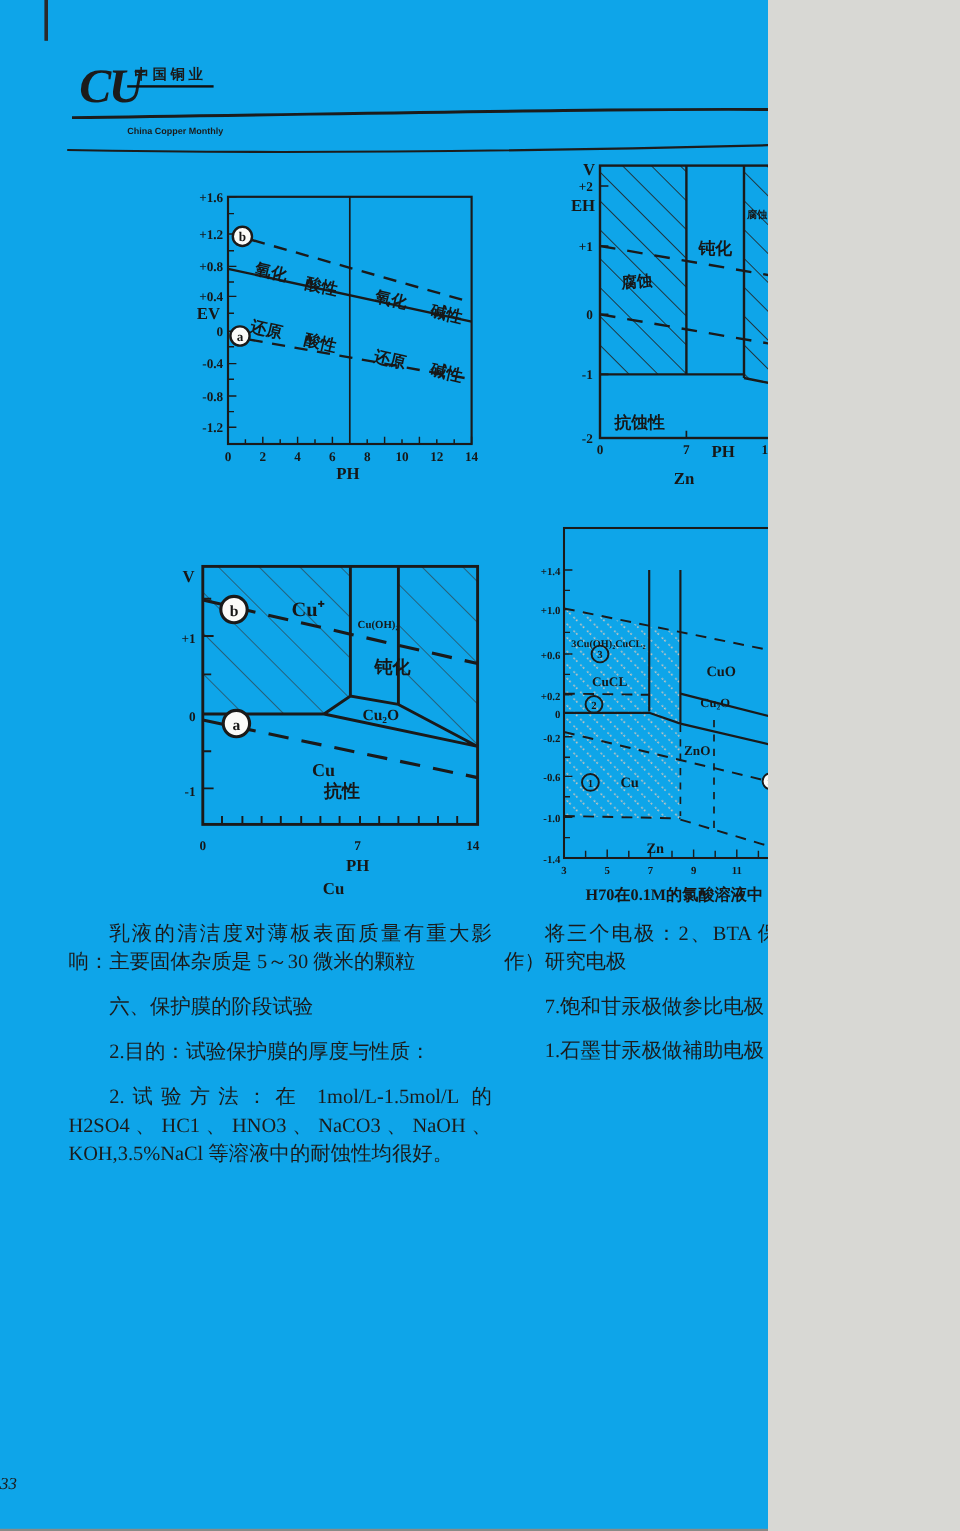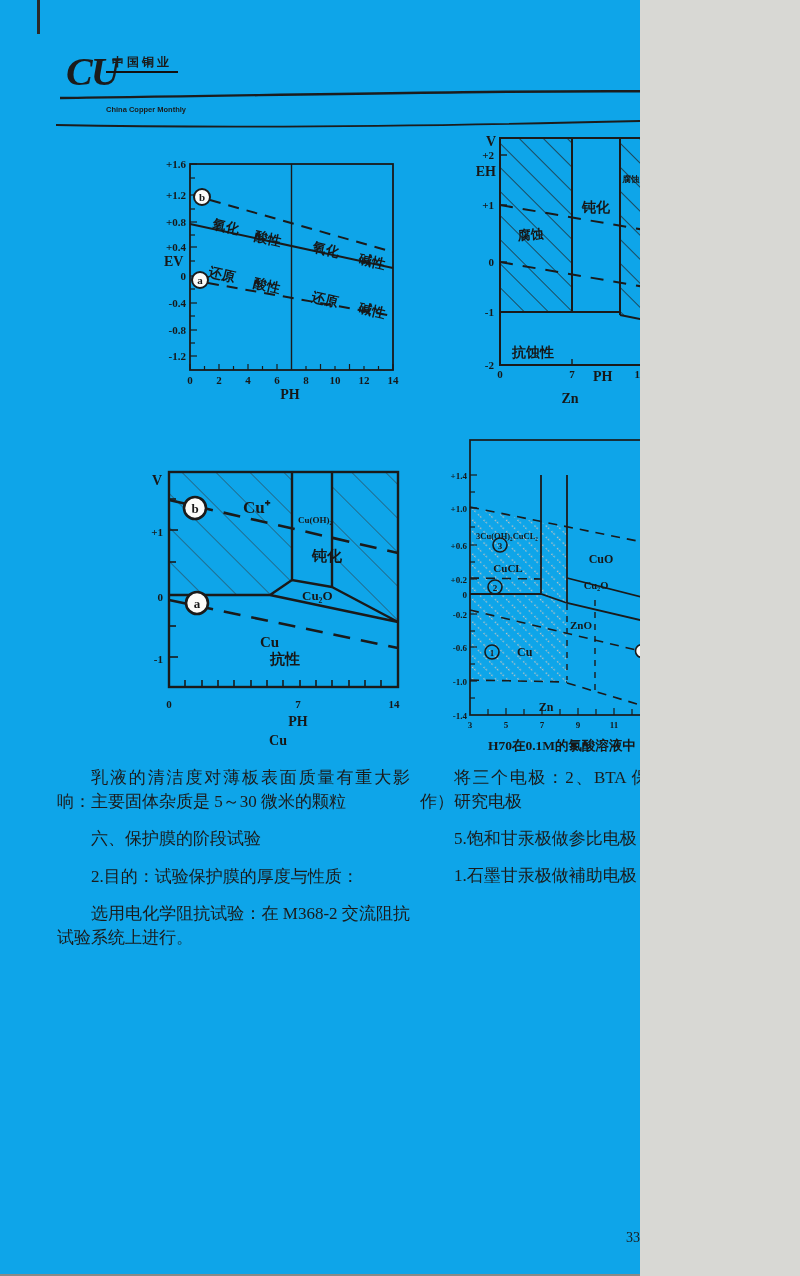--- a/index.html
+++ b/index.html
@@ -13,21 +13,21 @@
   .logo-en{left:106px;top:74px;font-weight:700;font-size:7.5px;font-family:"Liberation Sans",sans-serif;margin-top:31px;}
   .date{left:664px;top:57px;font-size:15px;transform:rotate(-2.5deg);}
   .scanline-left{left:37px;top:0;width:3px;height:34px;background:#2a2a2a;}
   .scanline-bottom{left:0;right:0;bottom:0;height:2px;background:#8a8a86;}
   
   .col{position:absolute;font-size:17px;line-height:24px;text-align:justify;}
   .col-left{left:57px;top:766px;width:353px;}
   .col-right{left:420px;top:766px;width:377px;}
   .col p{margin:0 0 13px;text-indent:2em;}
   .col p.hd{font-weight:400;margin:8px 0 14px;}
-  .pageno{left:0;right:0;top:1230px;text-align:right;font-size:14px;}
+  .pageno{left:0;right:0;top:1230px;text-align:left;font-size:14px;font-style:italic;}
   
   svg text{fill:#171717;}
   .tick{font-size:11px;font-weight:700;}
   .tick-s{font-size:9px;font-weight:700;}
   .axlab{font-size:14px;font-weight:700;}
   .cjk{font-weight:700;}
   .mk{font-weight:700;}
 </style>
 </head>
 <body>
@@ -322,23 +322,23 @@
       <circle cx="202" cy="219" r="6.5" fill="#fbfbf9" stroke="#1a1a1a" stroke-width="1.6"></circle>
       <text x="202" y="222.5" text-anchor="middle" class="mk" font-size="8.5">n</text>
     </g>
     <text x="122" y="318" text-anchor="middle" font-size="13.5" font-weight="700">H70在0.1M的氯酸溶液中</text>
   </svg>
 
   <div class="col col-left">
     <p>乳液的清洁度对薄板表面质量有重大影响：主要固体杂质是 5～30 微米的颗粒</p>
     <p class="hd">六、保护膜的阶段试验</p>
     <p>2.目的：试验保护膜的厚度与性质：</p>
-    <p>选用电化学阻抗试验：在 M368-2 交流阻抗试验系统上进行。</p>
+    <p>2.试验方法：在 1mol/L-1.5mol/L 的 H2SO4、HC1、HNO3、NaCO3、NaOH、KOH,3.5%NaCl 等溶液中的耐蚀性均很好。</p>
   </div>
   <div class="col col-right">
     <p>将三个电极：2、BTA 保护膜的铜片　（工作）研究电极</p>
-    <p>5.饱和甘汞极做参比电极</p>
+    <p>7.饱和甘汞极做参比电极</p>
     <p>1.石墨甘汞极做補助电极</p>
   </div>
 
   <div class="abs pageno">33</div>
   <div class="abs scanline-bottom"></div>
 </div>
 
 </body></html>

